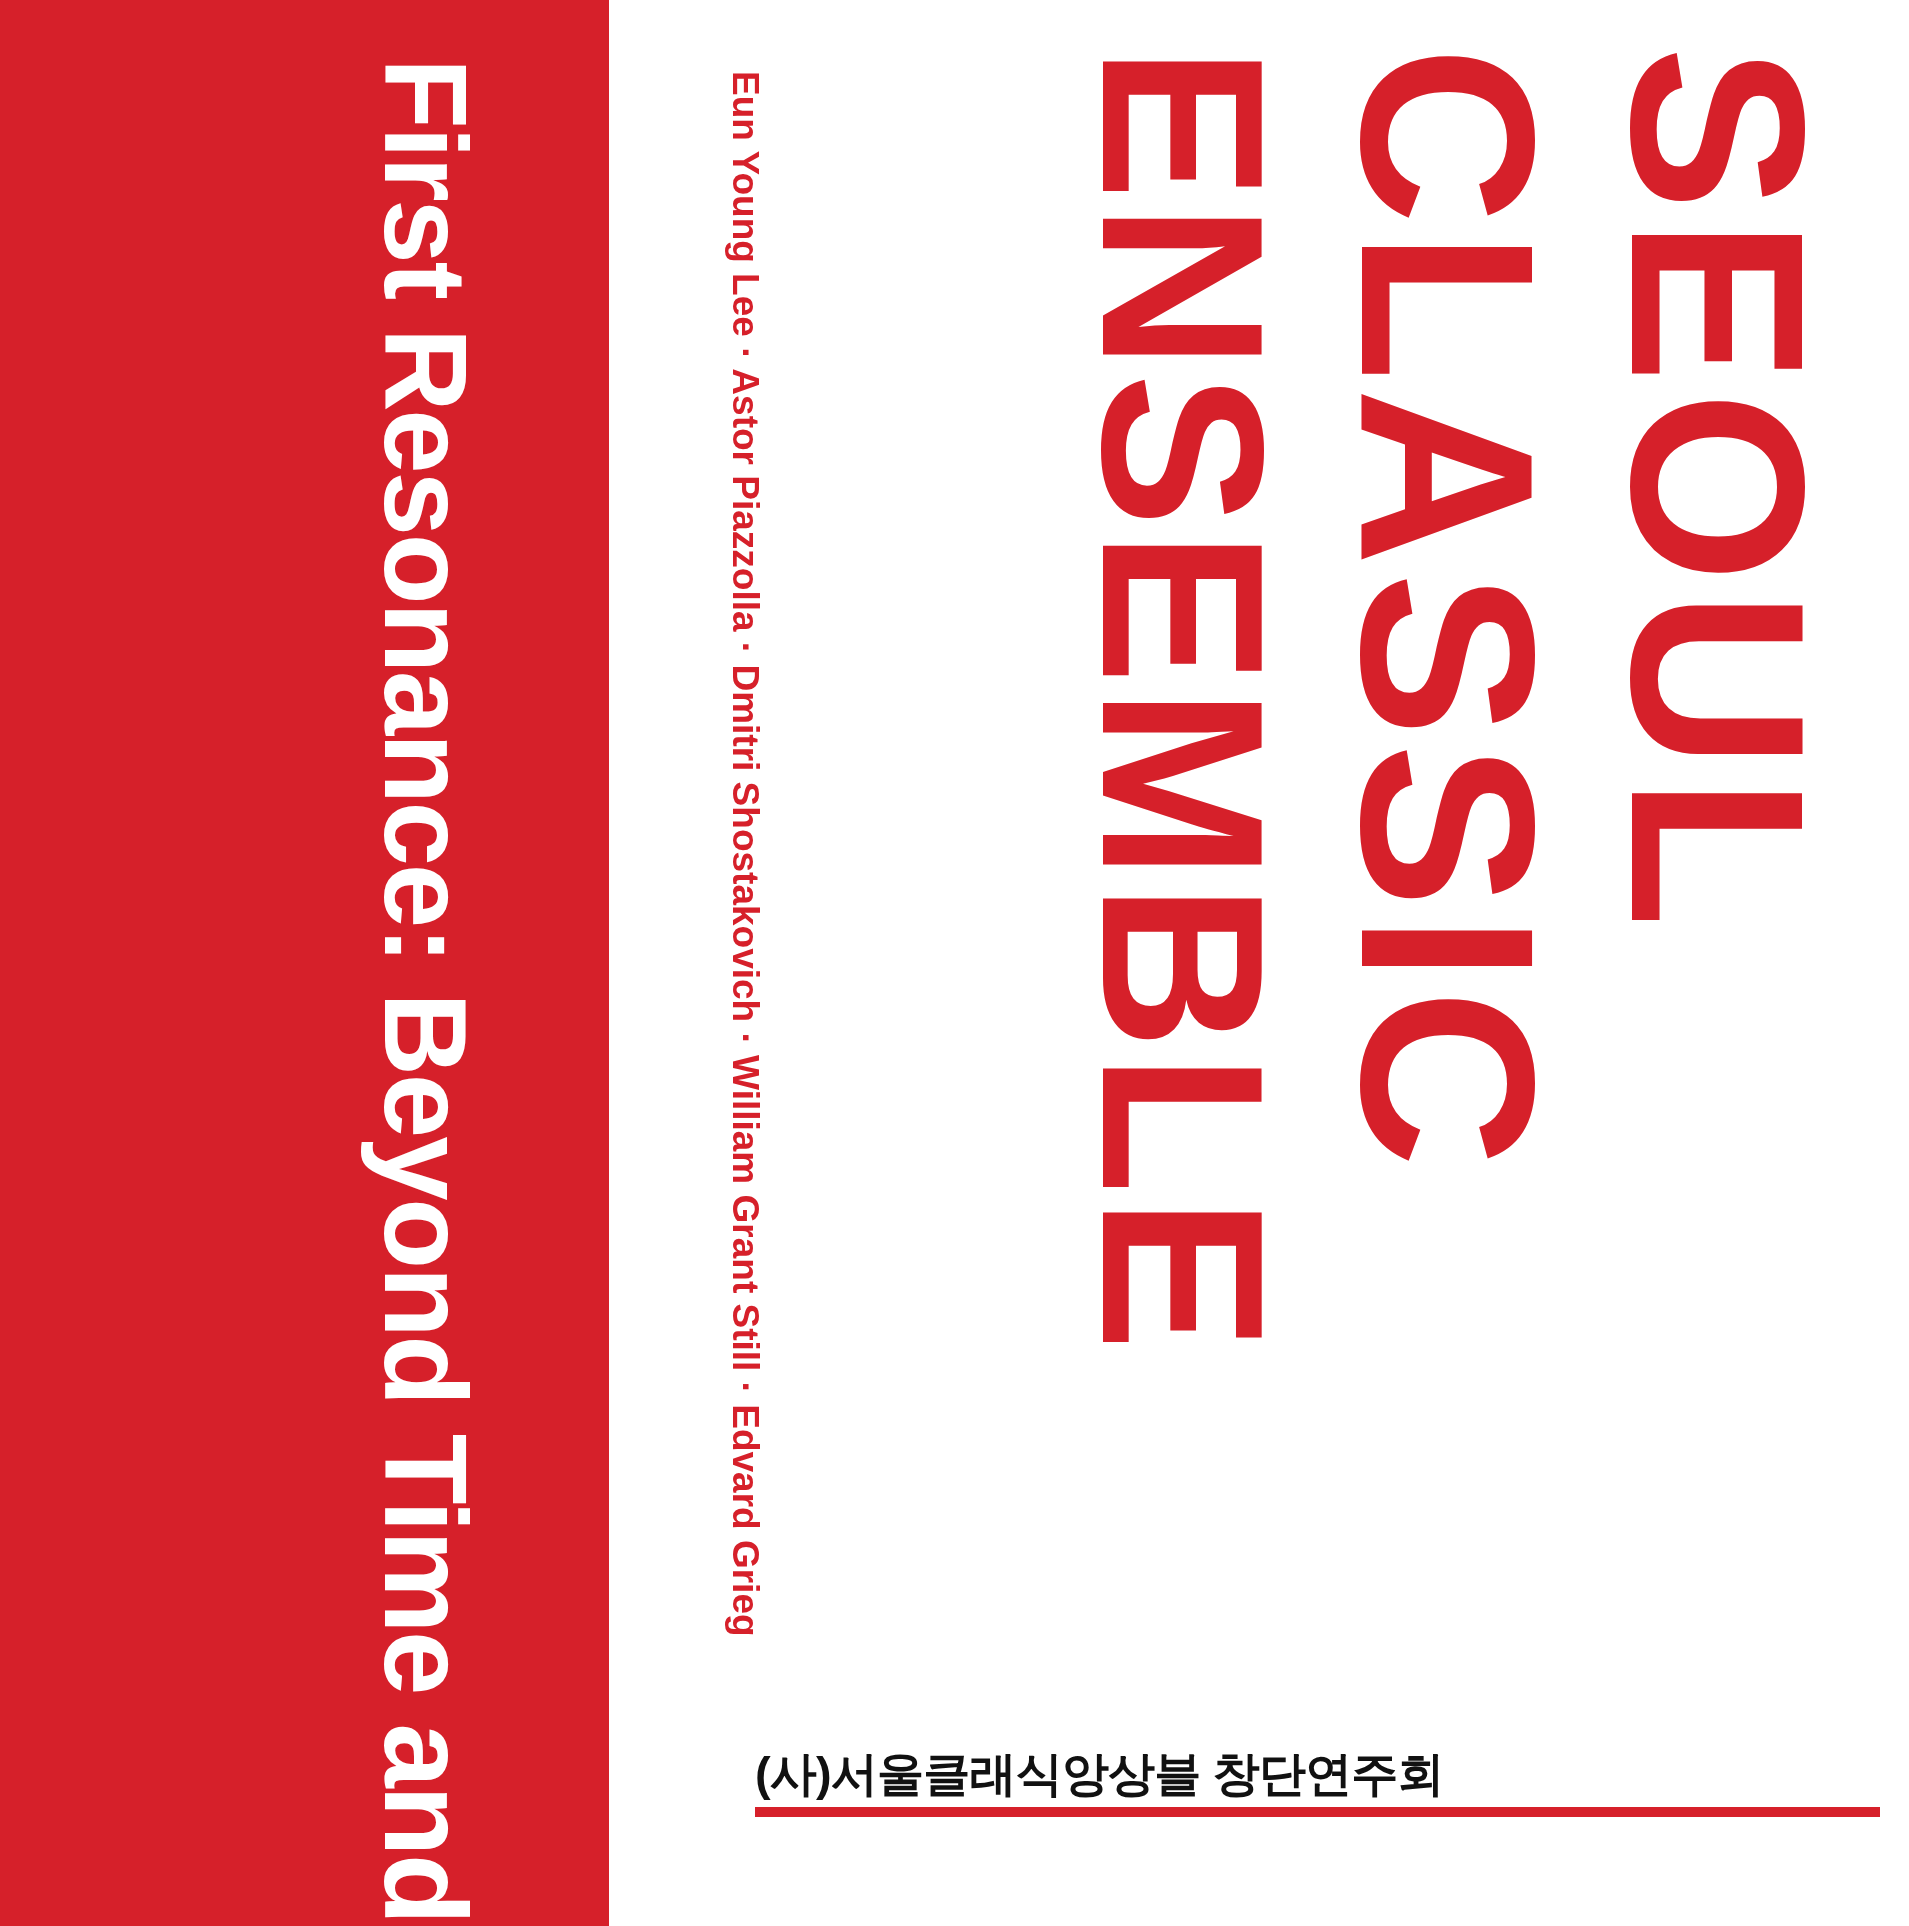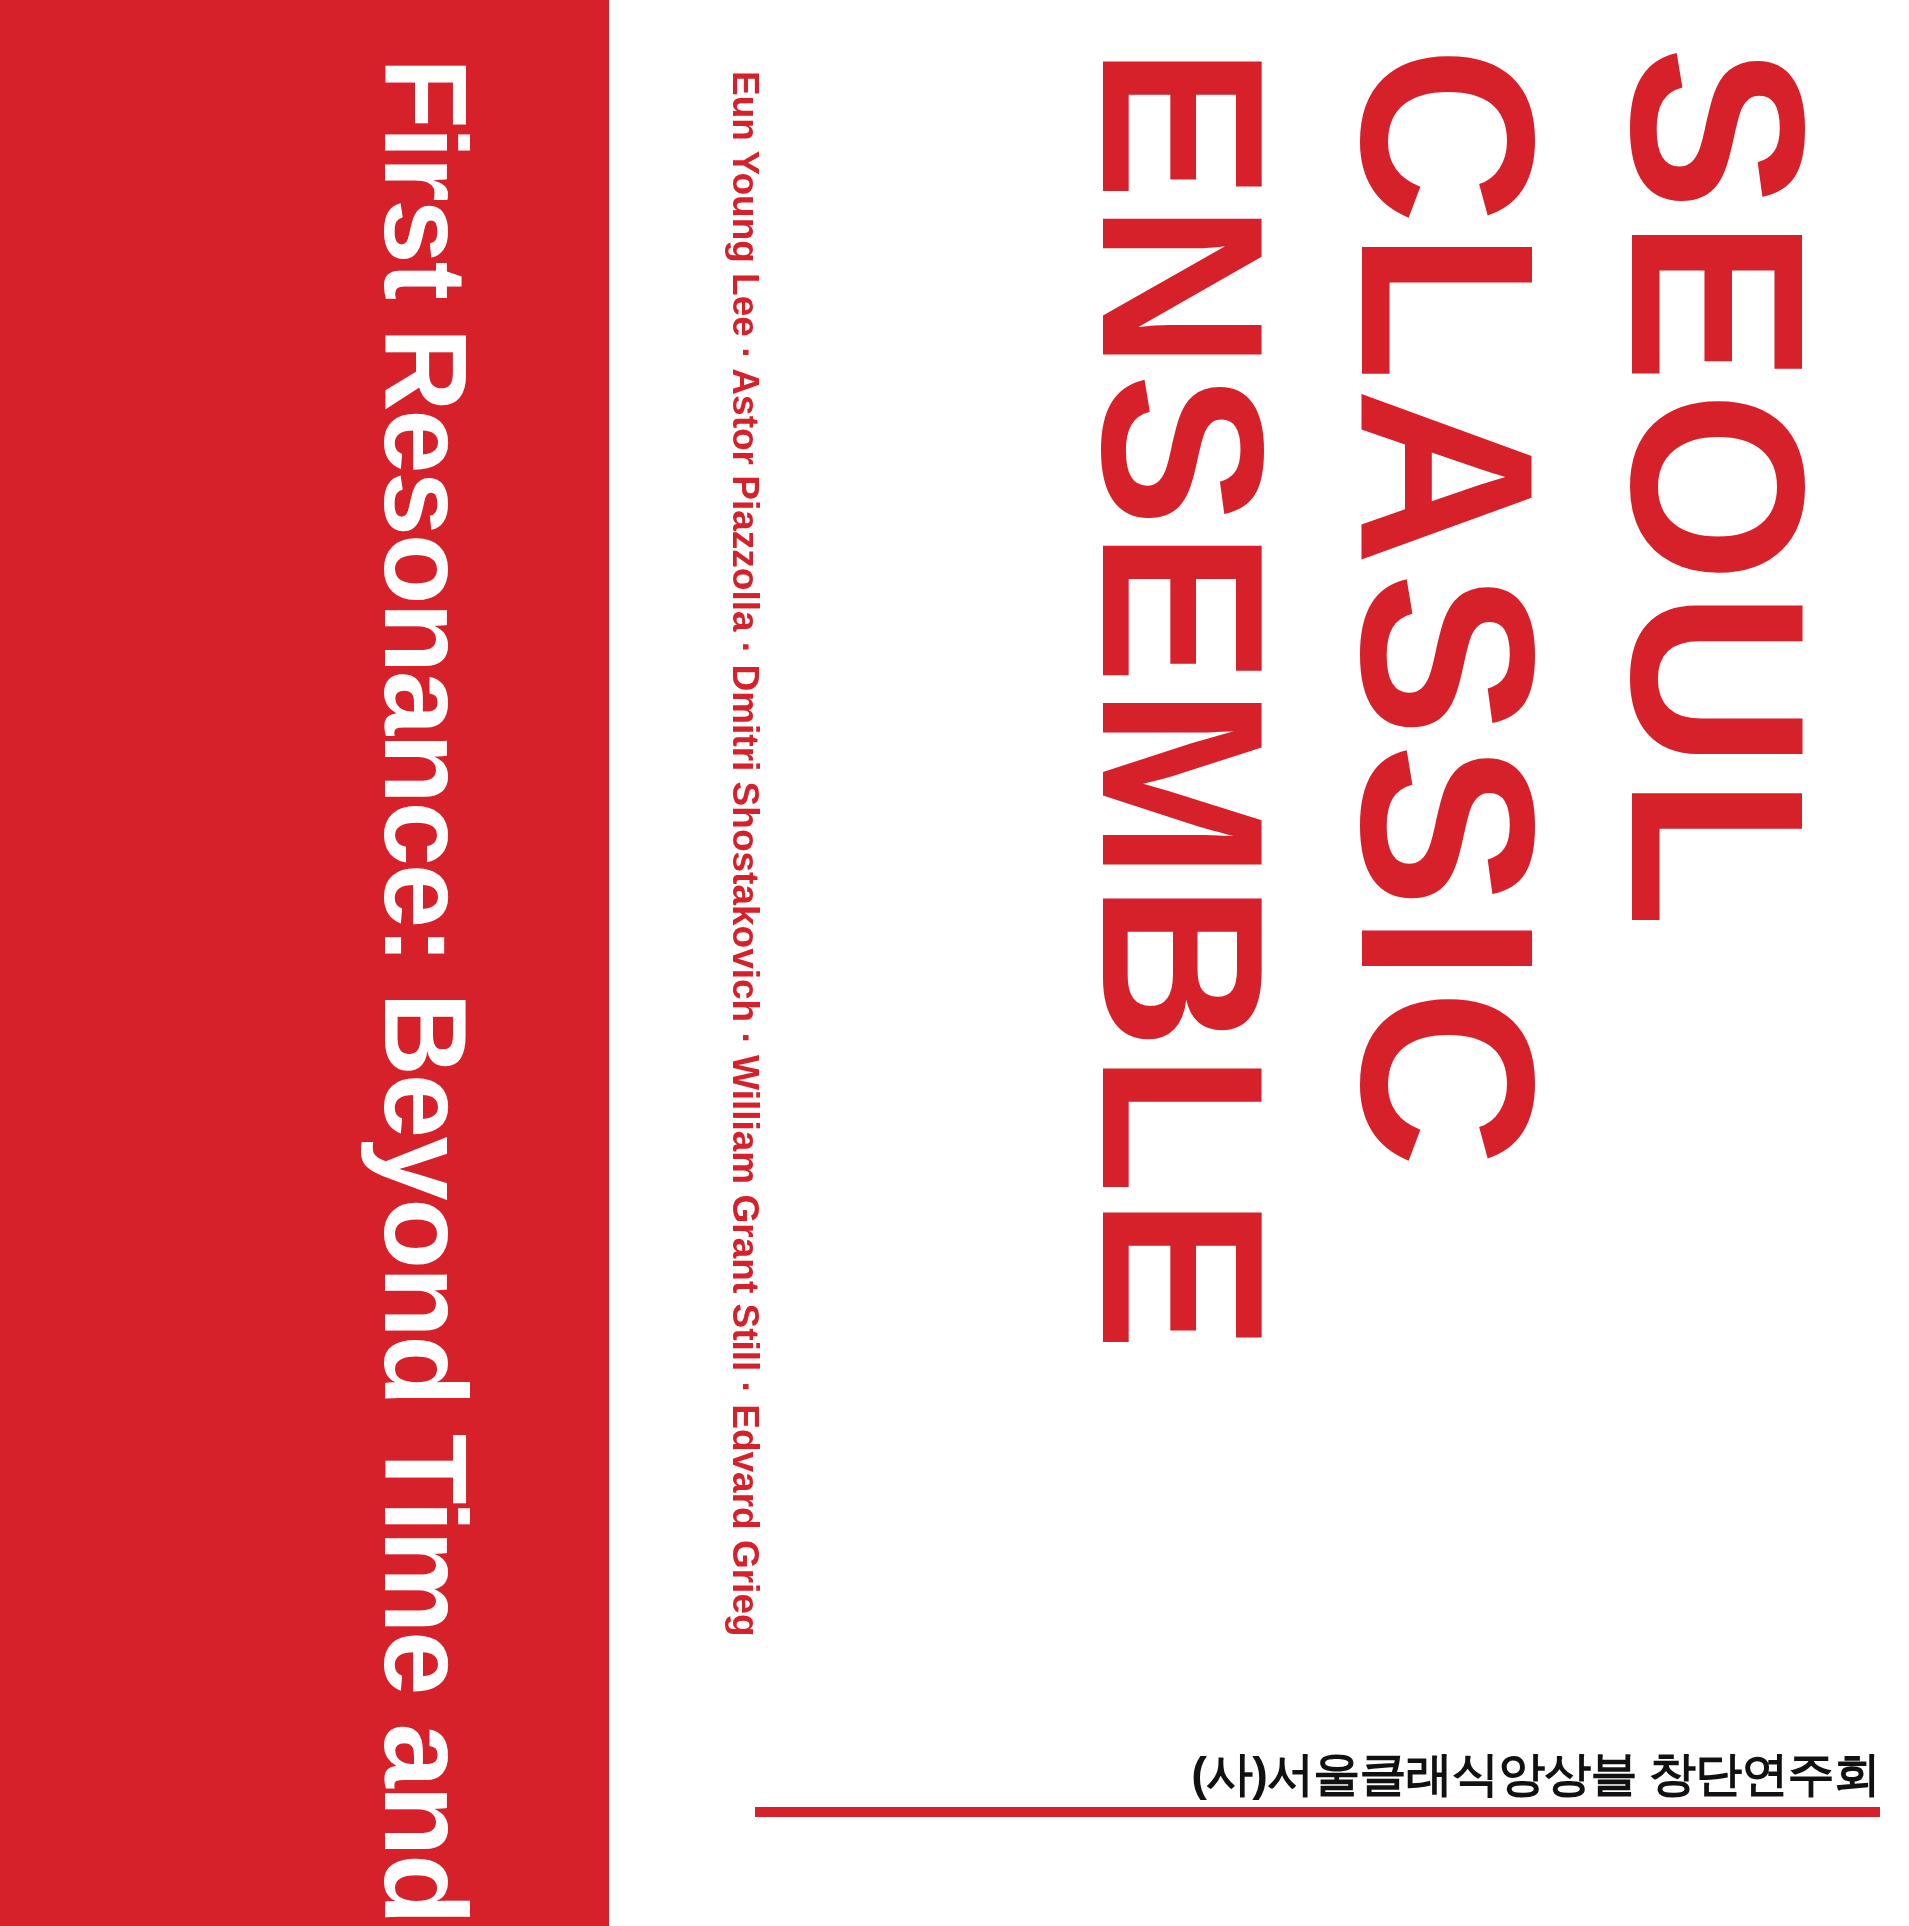--- a/index.html
+++ b/index.html
@@ -91,21 +91,20 @@
     height: 10px;
   }
   .rule-top    { left: 755px; top: 1807px; width: 1125px; }
 
   
   .subtitle {
     position: absolute;
     left: 755px;
     top: 1743px;
     width: 1125px;
-    text-align: right;
     font-size: 47px;
     font-weight: bold;
     color: #111111;
     letter-spacing: -0.8px;
   }
 </style>
 </head>
 <body>
 
 <div class="poster">

